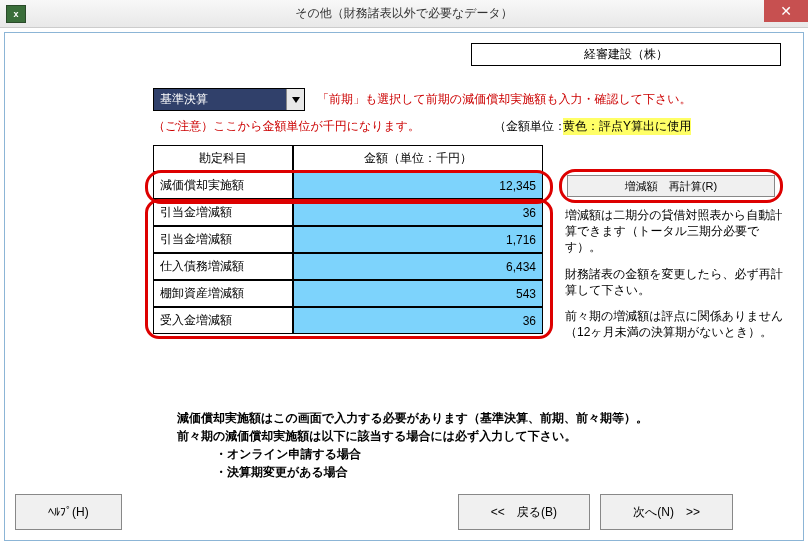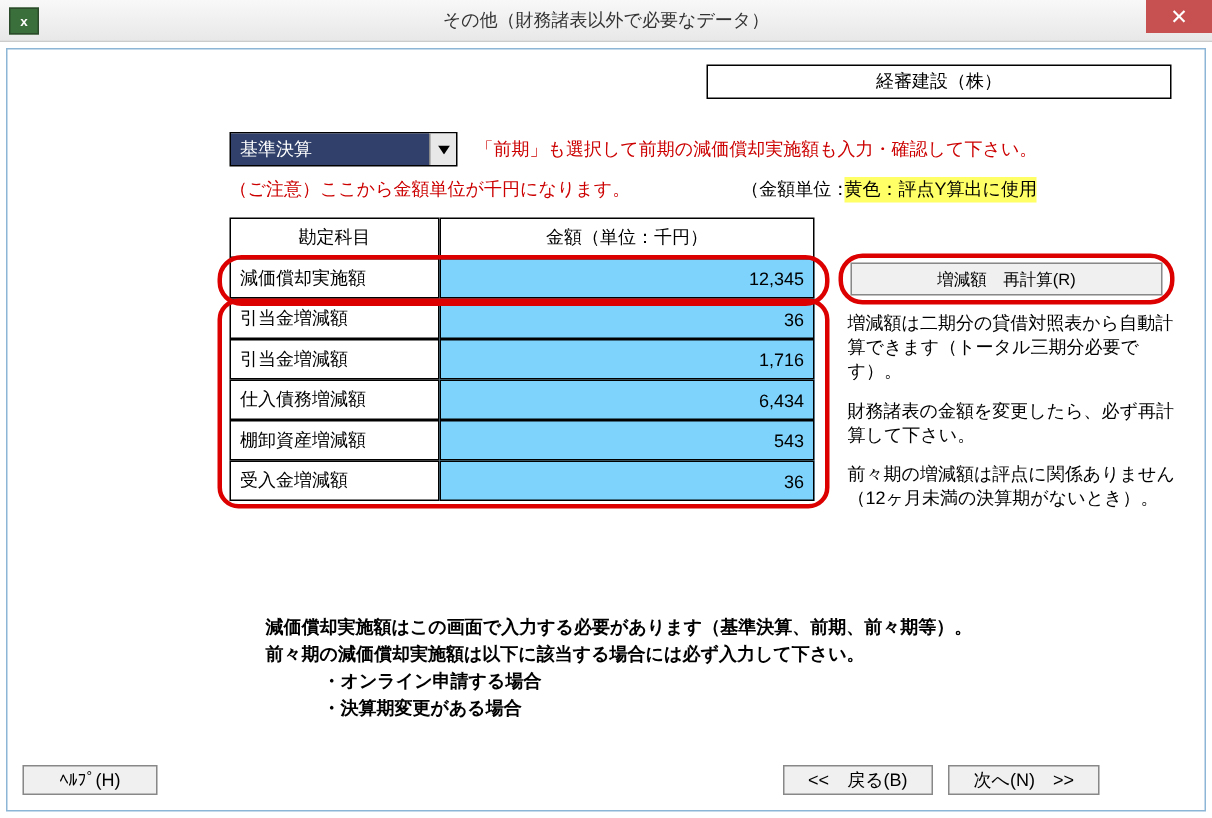--- a/index.html
+++ b/index.html
@@ -180,22 +180,22 @@
 .bottom-text .sub { margin-left: 38px; font-weight: bold; }
 .bottom-buttons {
   position: absolute;
   bottom: 10px; left: 10px; right: 10px;
   display: flex;
   align-items: center;
 }
 .btn {
   border: 1px solid #888;
   background: #f0f0f0;
-  height: 20px;
-  padding: 0 16px;
+  height: 36px;
+  padding: 0 32px;
   display: inline-flex;
   align-items: center;
   justify-content: center;
   font-size: 12px;
   cursor: pointer;
   min-width: 90px;
 }
 .bottom-buttons .spacer { flex: 1; }
 .bottom-buttons .gap { width: 10px; }
 </style>

